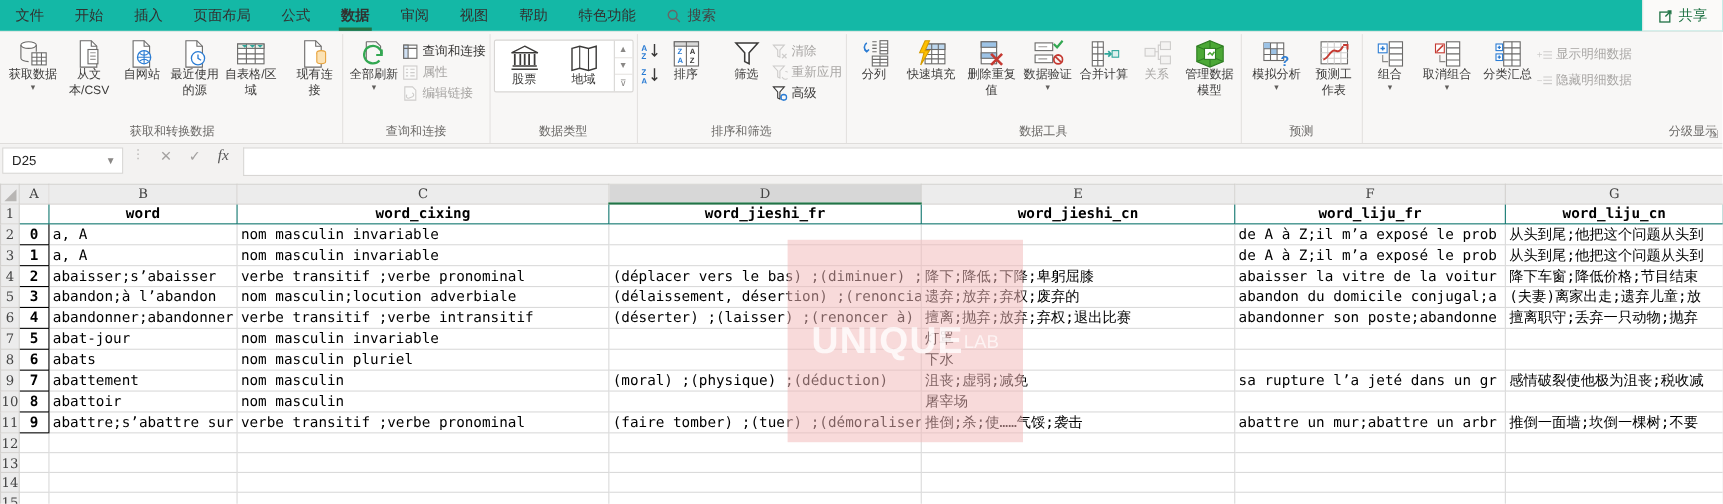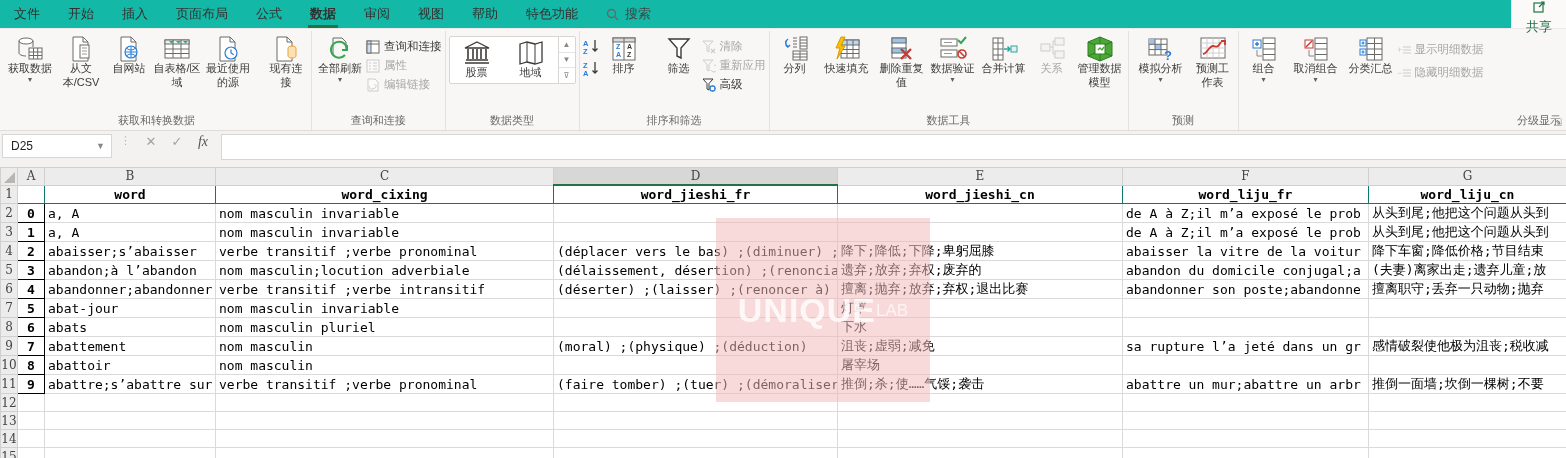--- a/index.html
+++ b/index.html
@@ -4,21 +4,21 @@
 <style>
   html,body{margin:0;padding:0;}
   body{width:1566px;height:458px;overflow:hidden;position:relative;background:#fff;
        font-family:"Liberation Sans",sans-serif;-webkit-font-smoothing:antialiased;}
   
   .tabbar{height:28px;background:#14b8a6;display:flex;align-items:stretch;font-size:13px;color:#323130;border-bottom:1px solid #eceae8;}
   .tab{padding:0 14px;display:flex;align-items:center;cursor:pointer;position:relative;white-space:nowrap;}
   .tab.active{font-weight:bold;}
   .tab.active::after{content:"";position:absolute;left:12px;right:12px;bottom:0;height:3px;background:#217346;}
   .searchbox{display:flex;align-items:center;gap:6px;padding:0 14px;color:#444;}
-  .share{margin-left:auto;display:flex;align-items:center;gap:5px;padding:0 14px;color:#217346;background:#fbfaf9;border-left:1px solid #ecebe9;cursor:pointer;flex-direction:column;}
+  .share{margin-left:auto;display:flex;align-items:center;gap:5px;padding:0 14px;color:#217346;background:#fbfaf9;border-left:1px solid #ecebe9;cursor:pointer;}
   
   .ribbon{height:99px;background:#f8f7f6;border-bottom:1px solid #dfdddb;display:flex;align-items:stretch;padding:2px 2px 0 2px;}
   .rgroup{display:flex;flex-direction:column;position:relative;padding:0 3px;}
   .rgroup+.rgroup{border-left:1px solid #e4e2e0;}
   .rbtns{flex:1;display:flex;align-items:flex-start;gap:1px;padding-top:3px;}
   .rlabel{height:18px;text-align:center;font-size:11px;color:#6a6866;line-height:16px;white-space:nowrap;}
   .bigbtn{width:48px;display:flex;flex-direction:column;align-items:center;text-align:center;font-size:11px;color:#3b3a39;cursor:pointer;padding:2px 1px;border-radius:2px;line-height:1.25;}
   .bigbtn.wide{width:56px;}
   .bigbtn.narrow{width:42px;}
   .bigbtn .glabel{margin-top:0;}
@@ -129,39 +129,39 @@
               <path d="M5 1h10l5 5v19H5z" fill="#fff" stroke="#6b6a69"></path>
               <path d="M15 1v5h5" fill="none" stroke="#6b6a69"></path>
               <circle cx="15" cy="16" r="6" fill="#fff" stroke="#2b7cd3" stroke-width="1.2"></circle>
               <path d="M9 16h12M15 10v12M11 12.5c2.5 2 5.5 2 8 0M11 19.5c2.5-2 5.5-2 8 0" fill="none" stroke="#2b7cd3"></path>
             </svg>
           </span>
         <span class="glabel">自网站</span>
       </div>
       <div class="bigbtn">
         <span>
+            <svg width="26" height="26" viewBox="0 0 26 26">
+              <path d="M5 1h10l5 5v19H5z" fill="#fff" stroke="#6b6a69"></path>
+              <path d="M15 1v5h5" fill="none" stroke="#6b6a69"></path>
+              <circle cx="16" cy="17" r="6" fill="#fff" stroke="#2b7cd3" stroke-width="1.2"></circle>
+              <path d="M16 13.5V17l2.8 1.8" fill="none" stroke="#2b7cd3" stroke-width="1.2"></path>
+            </svg>
+          </span>
+        <span class="glabel">最近使用的源</span>
+      </div>
+      <div class="bigbtn">
+        <span>
             <svg width="28" height="26" viewBox="0 0 28 26">
               <rect x="2" y="4" width="24" height="18" fill="#fff" stroke="#6b6a69"></rect>
               <rect x="2" y="4" width="24" height="4" fill="#e8f0e9" stroke="#6b6a69"></rect>
               <path d="M2 13h24M2 17.5h24M10 4v18M18 4v18" stroke="#6b6a69"></path>
               <path d="M6 5l2.5 2.5L11 5zM13 5l2.5 2.5L18 5zM20 5l2.5 2.5L25 5z" fill="#2fa69a"></path>
             </svg>
           </span>
         <span class="glabel">自表格/区域</span>
-      </div>
-      <div class="bigbtn">
-        <span>
-            <svg width="26" height="26" viewBox="0 0 26 26">
-              <path d="M5 1h10l5 5v19H5z" fill="#fff" stroke="#6b6a69"></path>
-              <path d="M15 1v5h5" fill="none" stroke="#6b6a69"></path>
-              <circle cx="16" cy="17" r="6" fill="#fff" stroke="#2b7cd3" stroke-width="1.2"></circle>
-              <path d="M16 13.5V17l2.8 1.8" fill="none" stroke="#2b7cd3" stroke-width="1.2"></path>
-            </svg>
-          </span>
-        <span class="glabel">最近使用的源</span>
       </div>
       <div class="vsep"></div>
       <div class="bigbtn narrow">
         <span>
             <svg width="26" height="26" viewBox="0 0 26 26">
               <path d="M4 1h10l5 5v19H4z" fill="#fff" stroke="#6b6a69"></path>
               <path d="M14 1v5h5" fill="none" stroke="#6b6a69"></path>
               <ellipse cx="19" cy="12" rx="4" ry="2" fill="#fbe2b5" stroke="#e8a33d"></ellipse>
               <path d="M15 12v8c0 1.1 1.8 2 4 2s4-.9 4-2v-8" fill="#fbe2b5" stroke="#e8a33d"></path>
             </svg>

